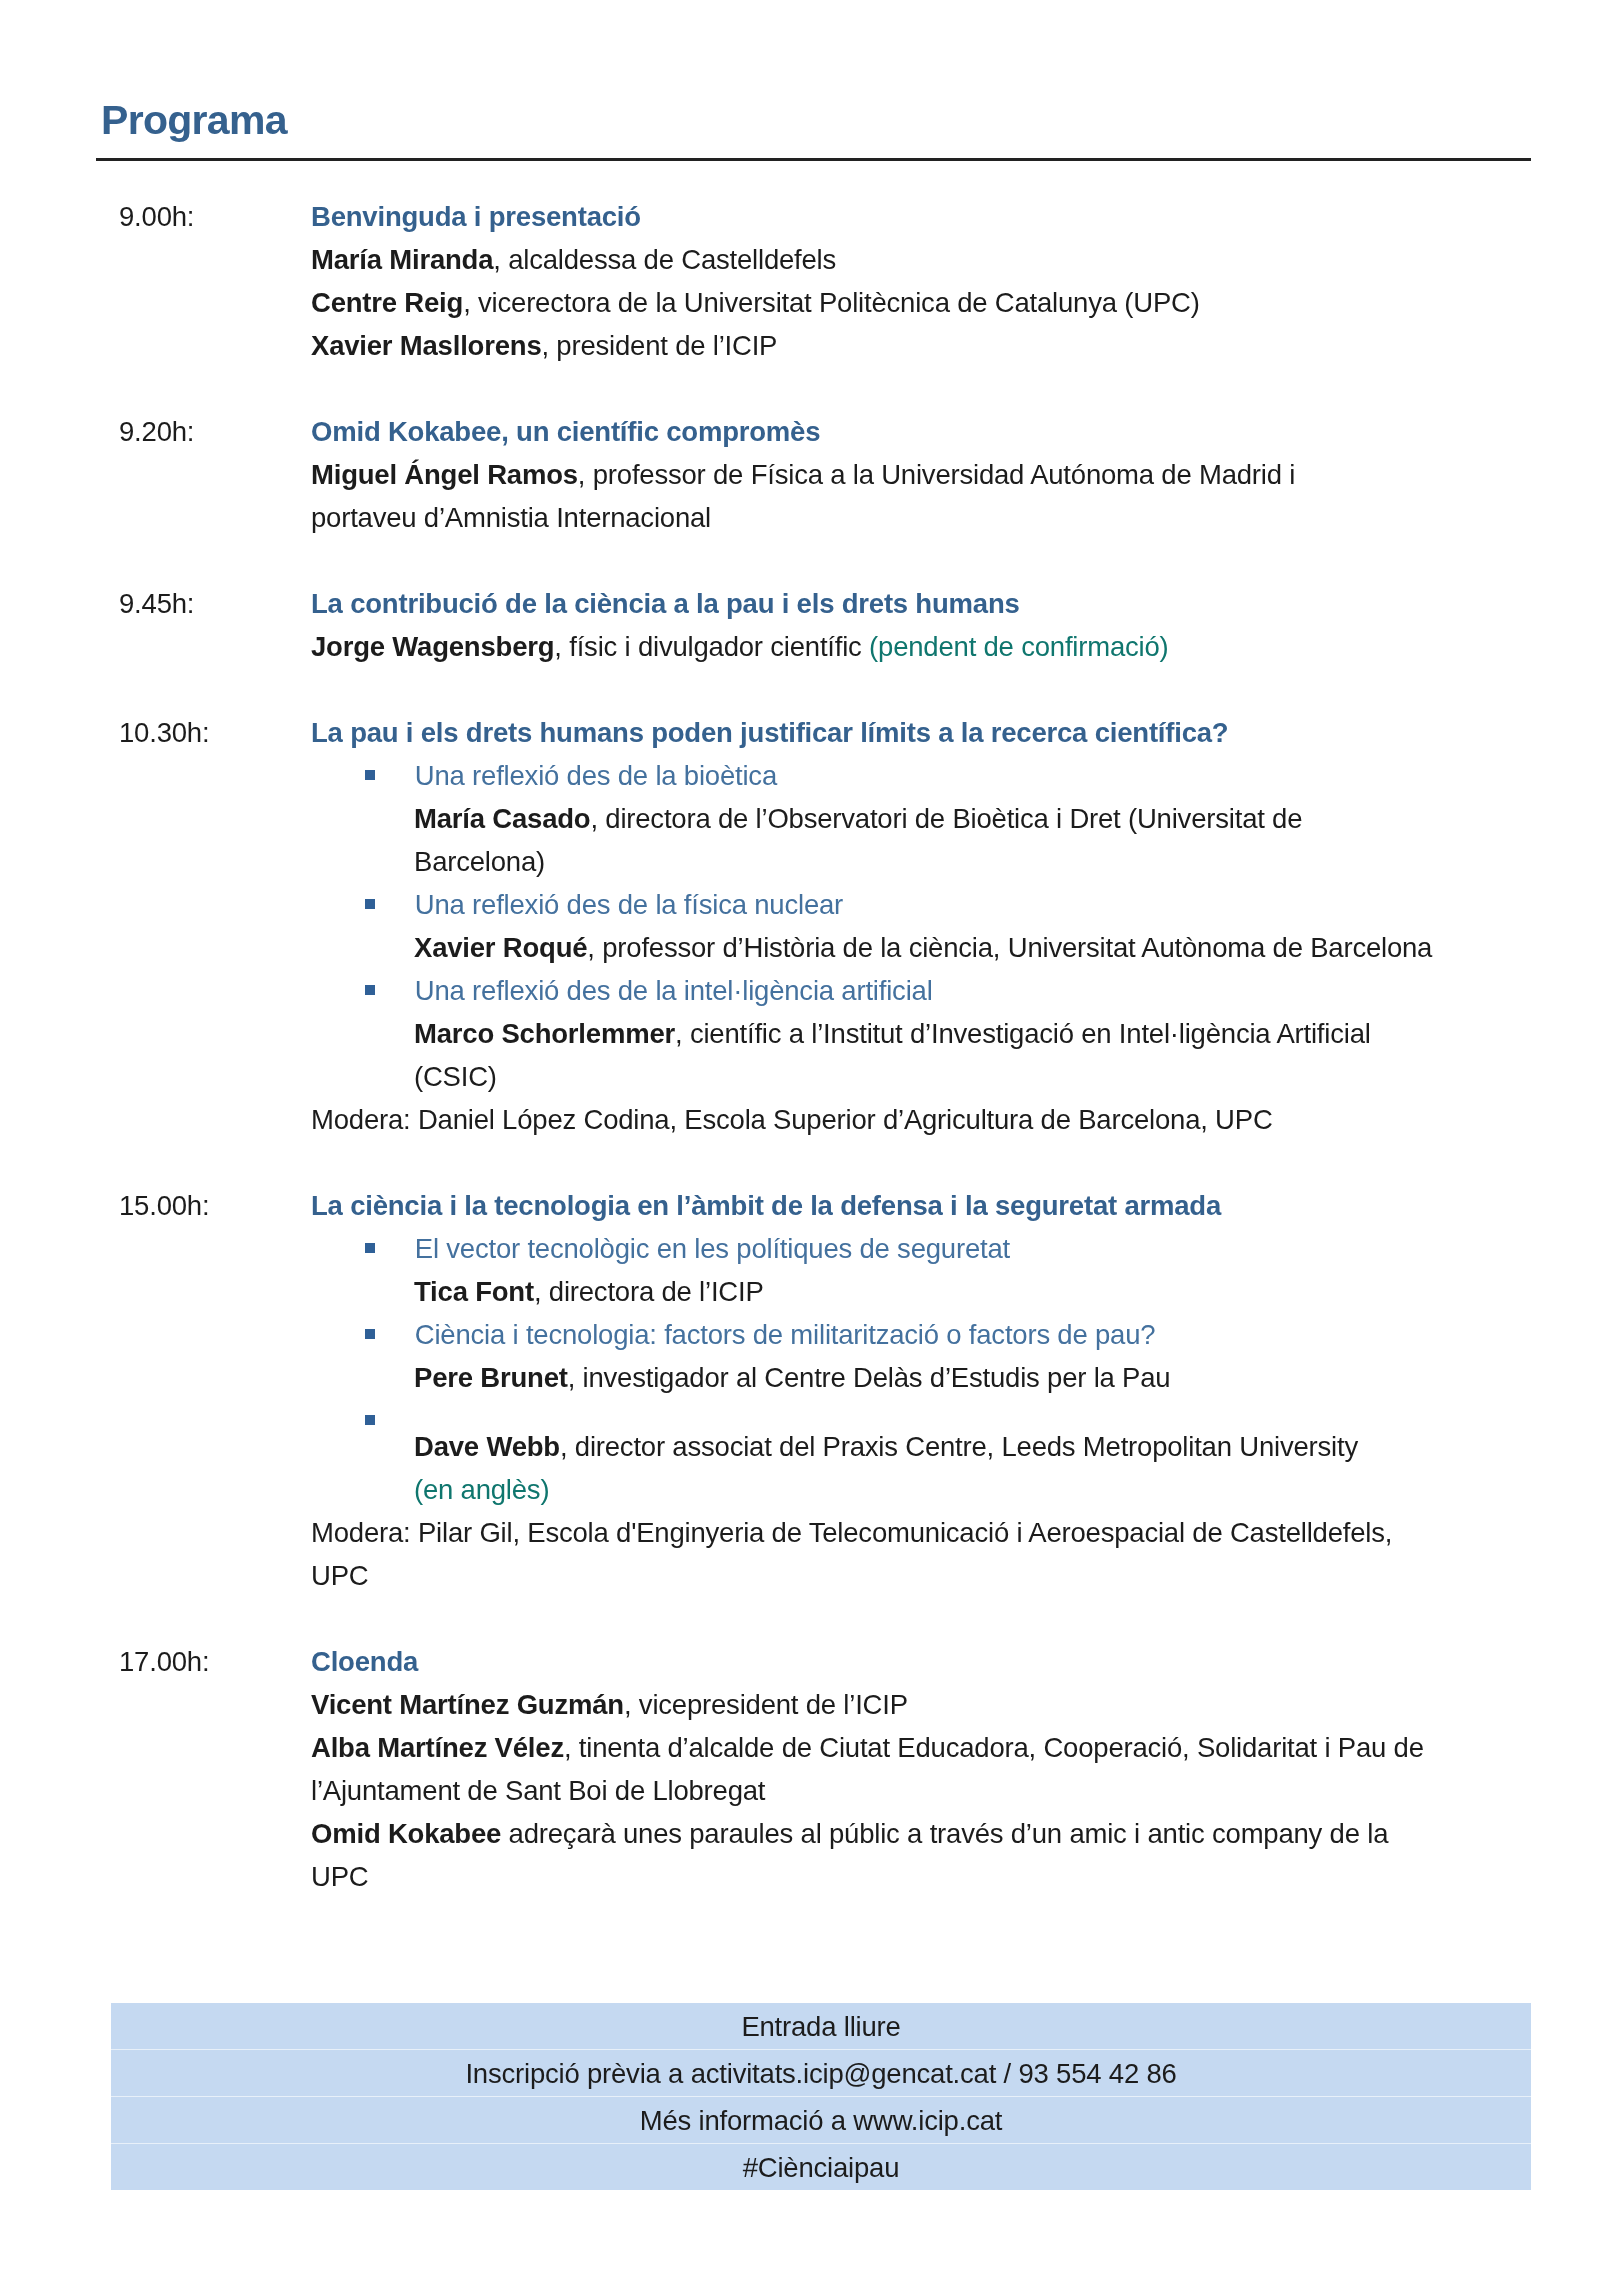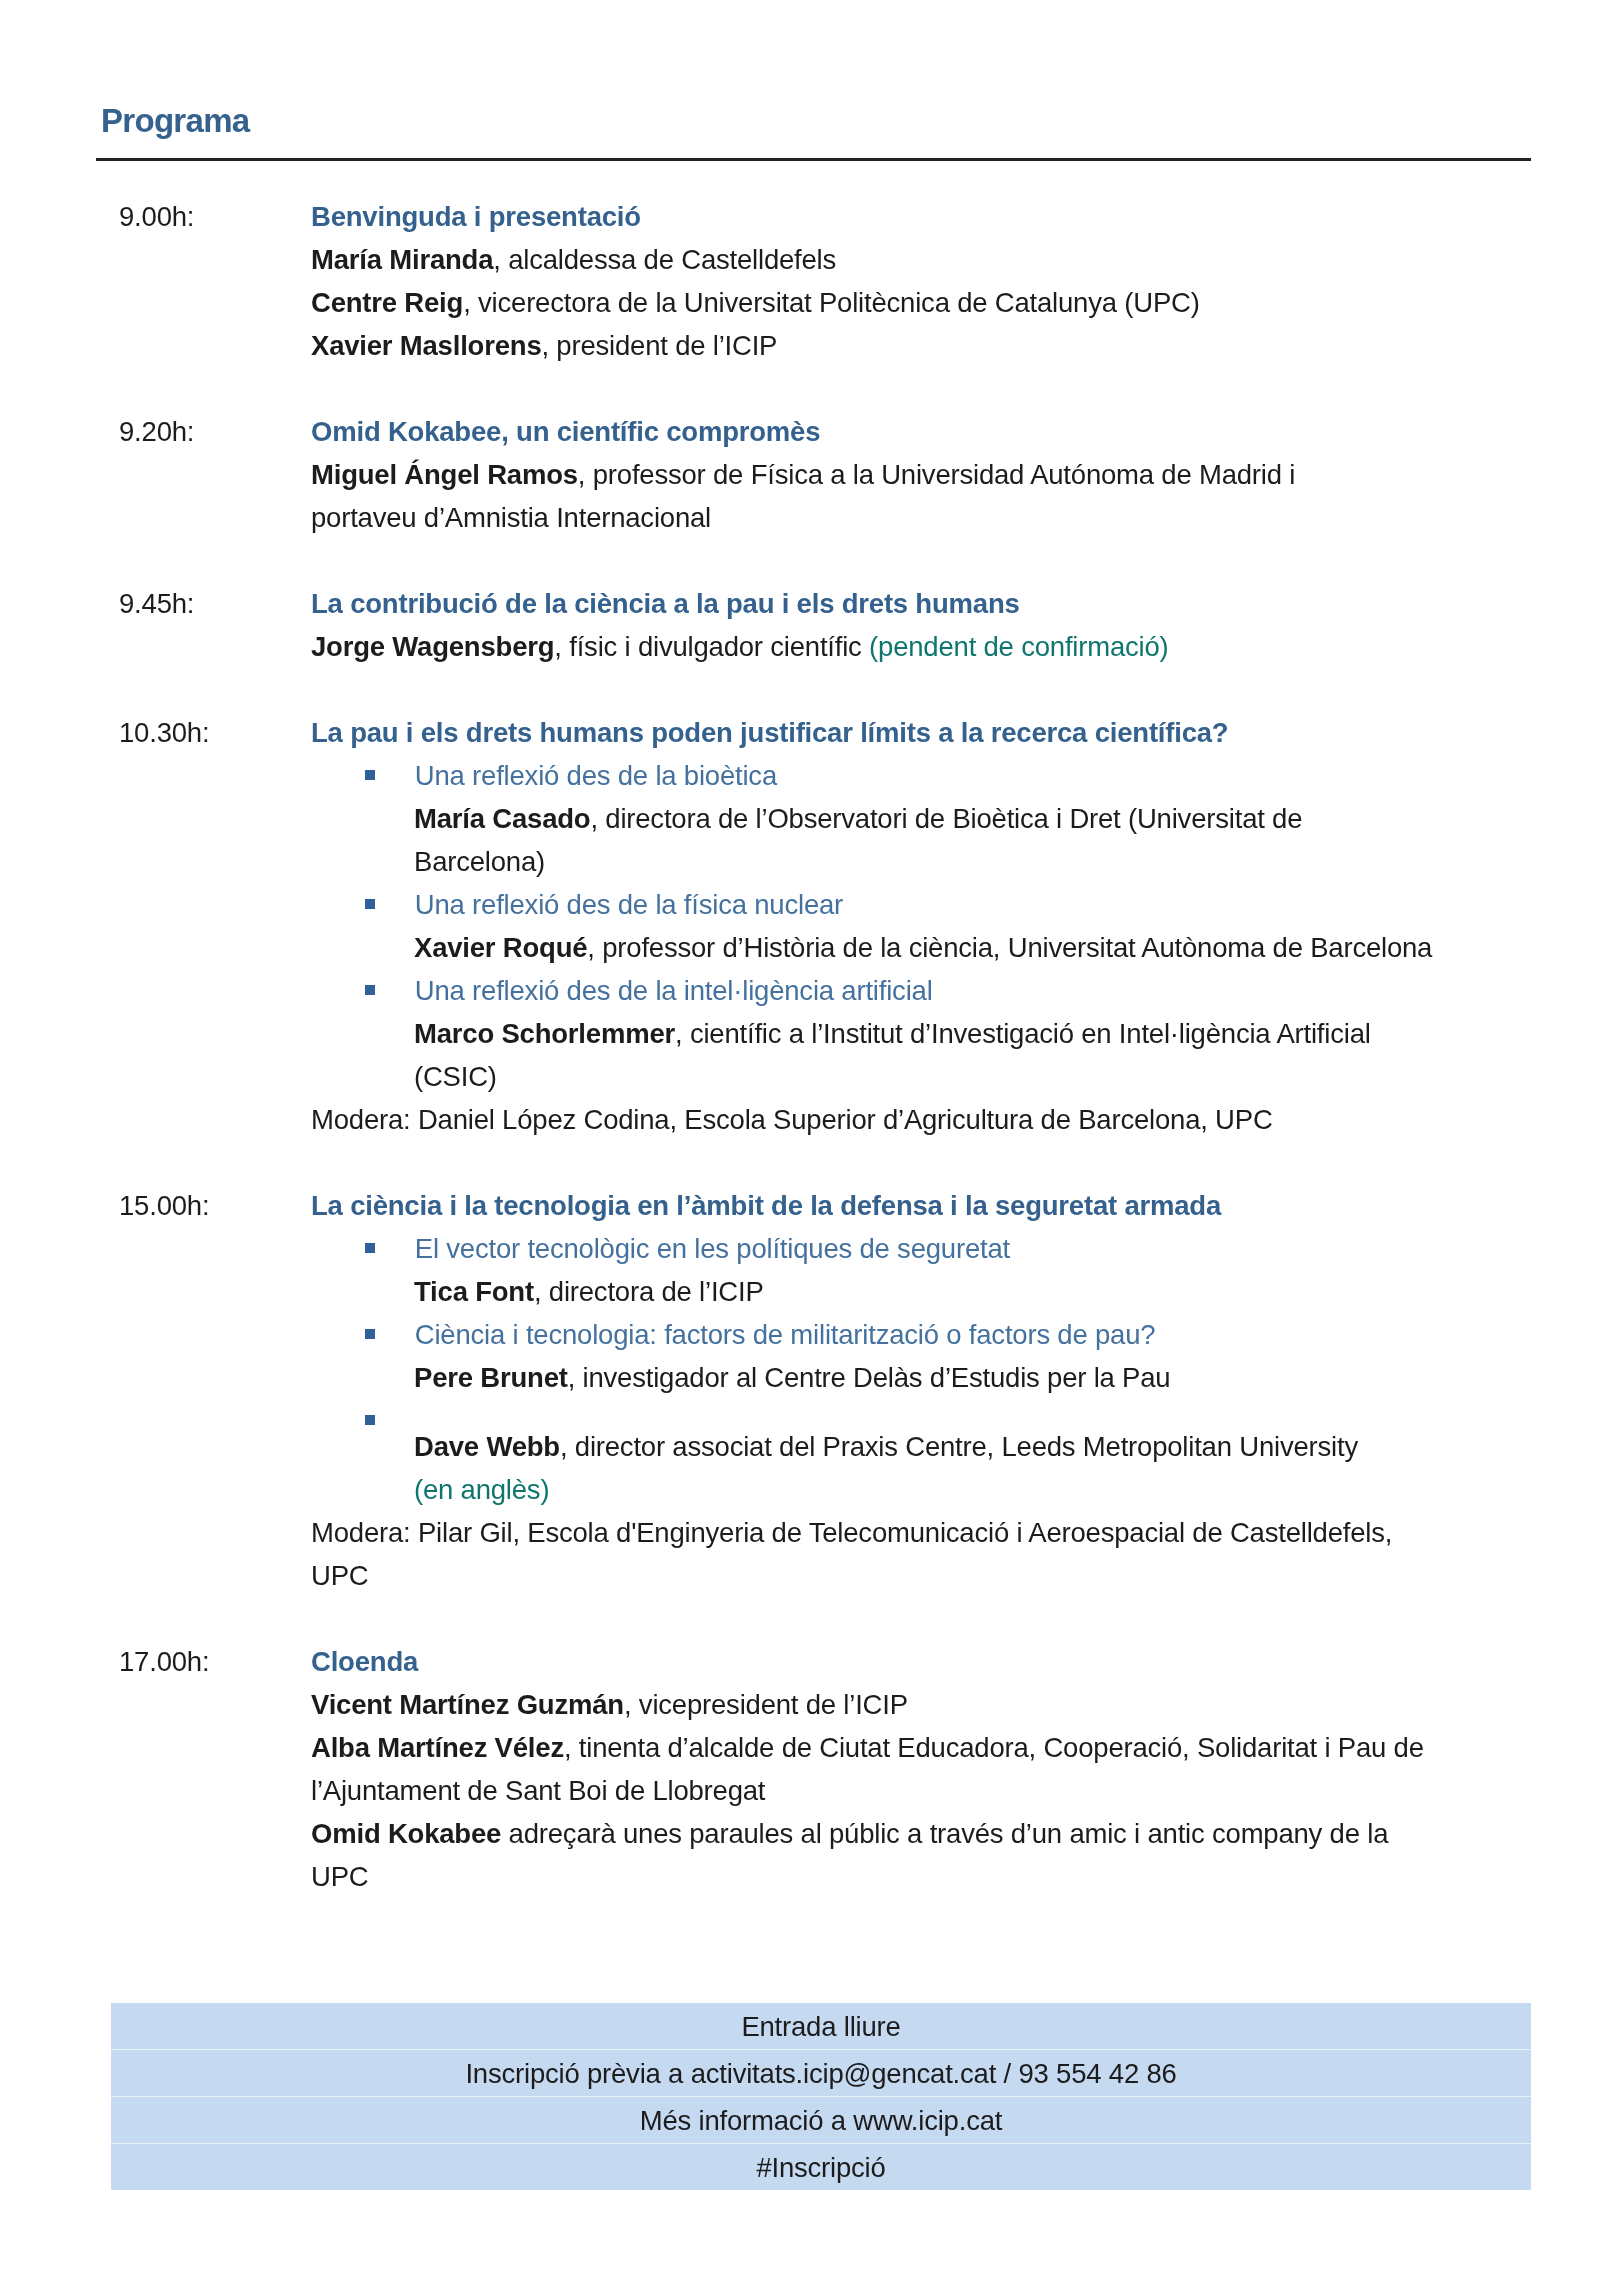--- a/index.html
+++ b/index.html
@@ -8,21 +8,21 @@
     width:1623px; height:2295px;
     background:#ffffff;
     font-family:"Liberation Sans", sans-serif;
     font-size:27.5px; line-height:43px;
     color:#1c1c1c;
     letter-spacing:-0.2px;
     overflow:hidden;
   }
   header { padding-top:97px; margin-left:101px; }
   h1 {
-    margin:0; font-size:33px; line-height:47px;
+    margin:0; font-size:41px; line-height:47px;
     font-weight:bold; color:#35618E; letter-spacing:-0.7px;
   }
   .rule { margin:14.4px 92px 0 96px; height:2.6px; background:#222222; }
   main { margin-top:34px; }
   .session {
     display:grid; grid-template-columns:192px 1220px;
     margin:0 0 43px 119px;
   }
   .time { color:#1c1c1c; }
   .session-title { font-weight:bold; color:#35618E; }
@@ -145,17 +145,17 @@
         <div class="row">UPC</div>
       </div>
     </section>
 
   </main>
 
   <footer class="info-box">
     <div class="info-row">Entrada lliure</div>
     <div class="info-row">Inscripció prèvia a activitats.icip@gencat.cat / 93 554 42 86</div>
     <div class="info-row">Més informació a www.icip.cat</div>
-    <div class="info-row">#Inscripció</div>
+    <div class="info-row">#Ciènciaipau</div>
   </footer>
 
 </div>
 
 
 </body></html>

